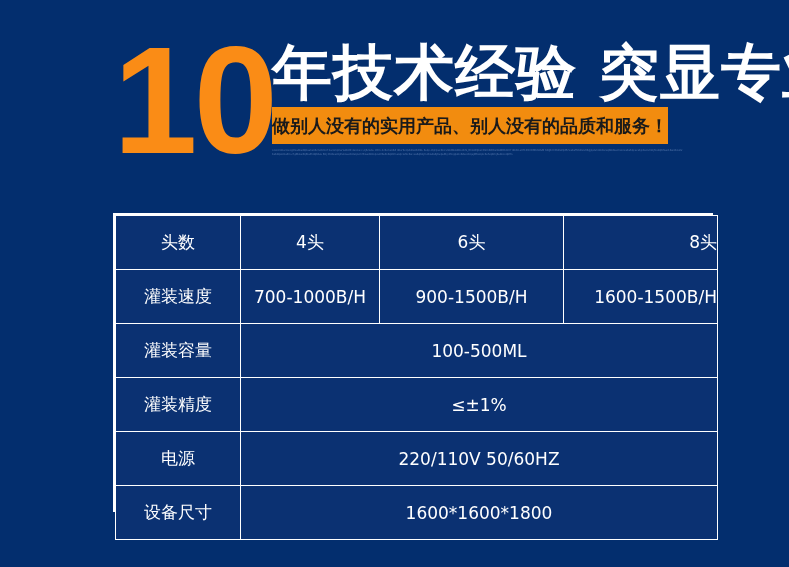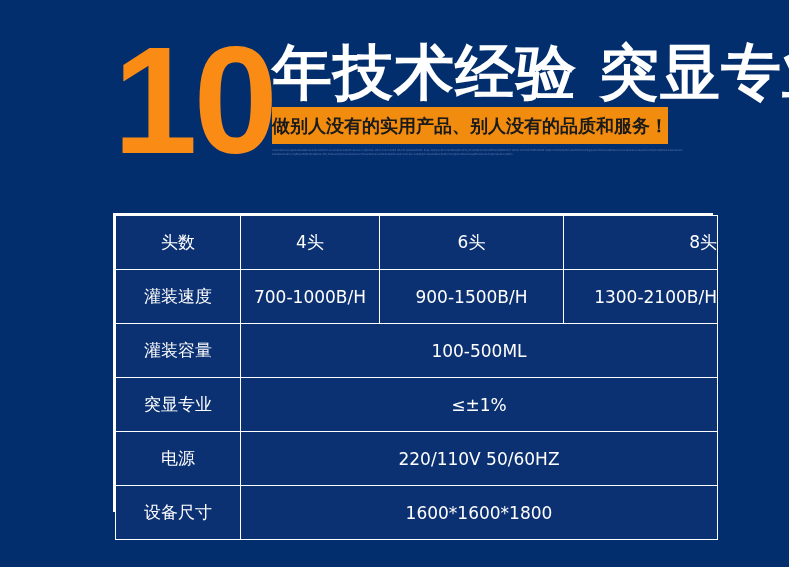--- a/index.html
+++ b/index.html
@@ -158,28 +158,28 @@
         <tr>
           <td class="label-col">头数</td>
           <td class="col-4">4头</td>
           <td class="col-6">6头</td>
           <td class="col-8">8头</td>
         </tr>
         <tr>
           <td class="label-col">灌装速度</td>
           <td class="col-4">700-1000B/H</td>
           <td class="col-6">900-1500B/H</td>
-          <td class="col-8">1300-2100B/H</td>
+          <td class="col-8">1600-1500B/H</td>
         </tr>
         <tr>
           <td class="label-col">灌装容量</td>
           <td colspan="3">100-500ML</td>
         </tr>
         <tr>
-          <td class="label-col">突显专业</td>
+          <td class="label-col">灌装精度</td>
           <td colspan="3">≤±1%</td>
         </tr>
         <tr>
           <td class="label-col">电源</td>
           <td colspan="3">220/110V 50/60HZ</td>
         </tr>
         <tr>
           <td class="label-col">设备尺寸</td>
           <td colspan="3">1600*1600*1800</td>
         </tr>

